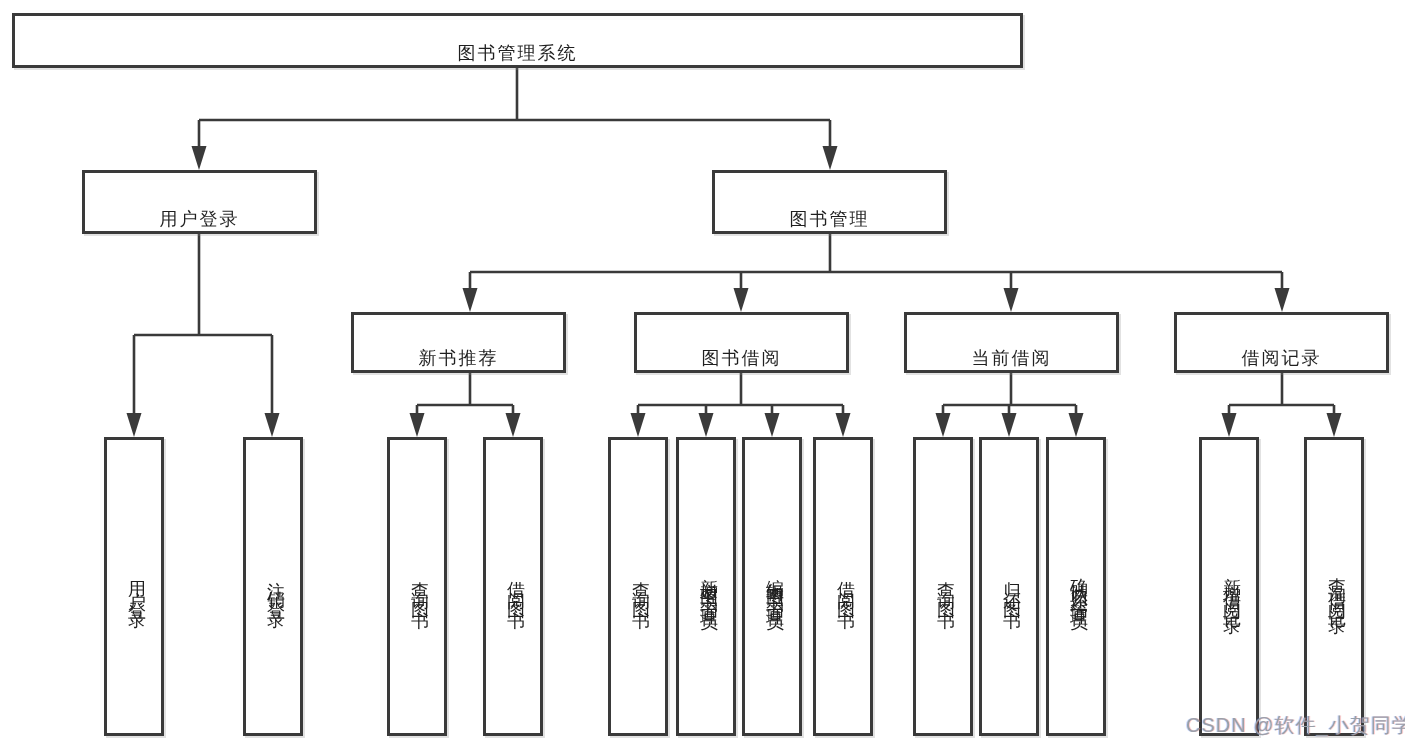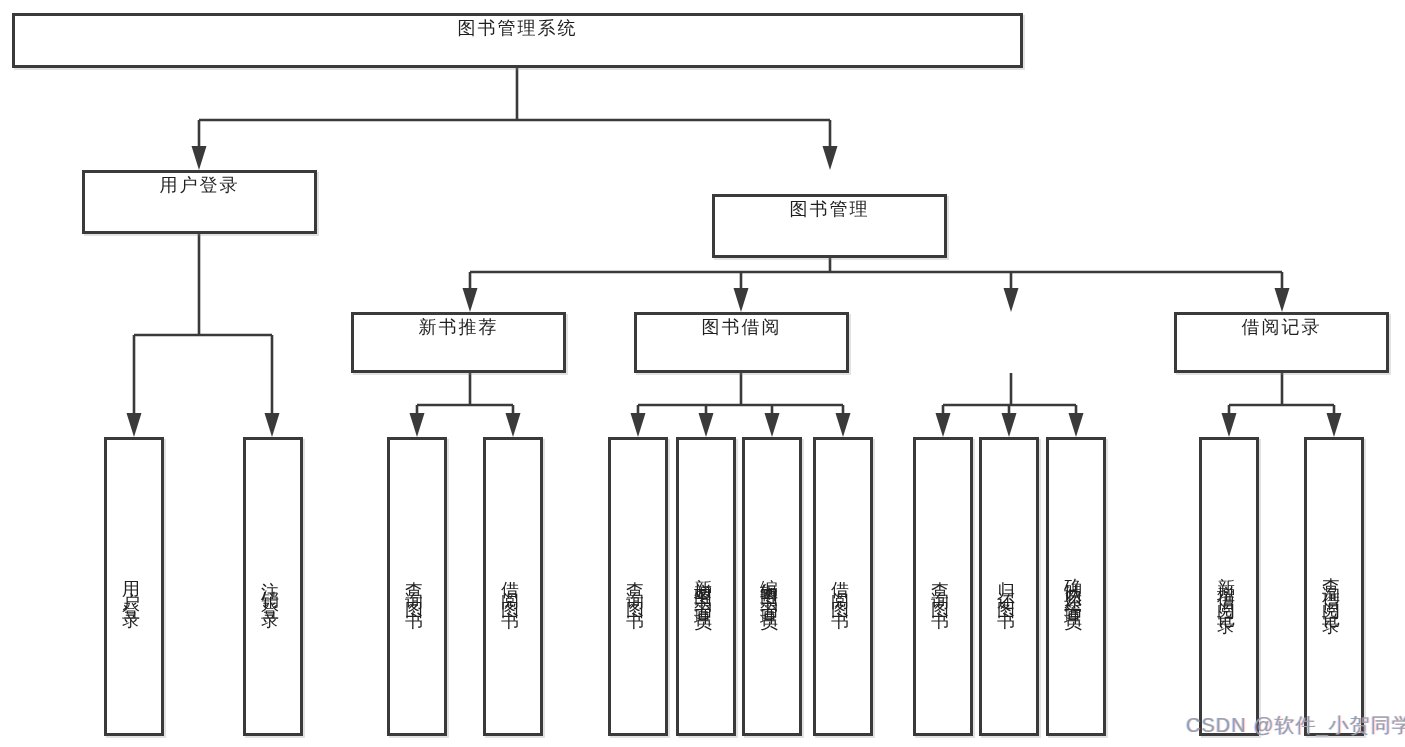--- a/index.html
+++ b/index.html
@@ -9,29 +9,29 @@
     background:#ffffff;
     font-family:"Liberation Sans","DejaVu Sans",sans-serif;
     overflow:hidden;
   }
   .connector-svg{position:absolute;left:0;top:0;z-index:1;}
   .node{
     position:absolute;
     box-sizing:border-box;
     background:#ffffff;
     border:3px solid #3a3a3a;
-    display:flex;align-items:flex-start;justify-content:center;
+    display:flex;align-items:flex-end;justify-content:center;
     color:#1f1f1f;
     z-index:2;
     box-shadow:2px 2px 0 rgba(140,140,140,0.25);
   }
   .node-h{font-size:18px;letter-spacing:2px;}
   .node-root{left:12px;top:13px;width:1011px;height:55px;}
   .node-user-login{left:82px;top:170px;width:235px;height:64px;}
-  .node-book-mgmt{left:712px;top:170px;width:235px;height:64px;margin-top:24px;}
+  .node-book-mgmt{left:712px;top:170px;width:235px;height:64px;}
   .node-recommend{left:351px;top:312px;width:215px;height:61px;}
   .node-borrow{left:634px;top:312px;width:215px;height:61px;}
   .node-current{left:904px;top:312px;width:215px;height:61px;}
   .node-records{left:1174px;top:312px;width:215px;height:61px;}
   .leaf{
     top:437px;width:60px;height:299px;
     font-size:18px;
     writing-mode:vertical-rl;
     text-orientation:mixed;
     letter-spacing:10px;
@@ -98,20 +98,23 @@
   <div class="node node-h node-book-mgmt">
     <span>图书管理</span>
   </div>
 
   <div class="node node-h node-recommend">
     <span>新书推荐</span>
   </div>
   <div class="node node-h node-borrow">
     <span>图书借阅</span>
   </div>
+  <div class="node node-h node-current">
+    <span>当前借阅</span>
+  </div>
   <div class="node node-h node-records">
     <span>借阅记录</span>
   </div>
 
   <div class="node leaf leaf-1">用户登录</div>
   <div class="node leaf leaf-2">注销登录</div>
 
   <div class="node leaf leaf-3">查询图书</div>
   <div class="node leaf leaf-4">借阅图书</div>
 

